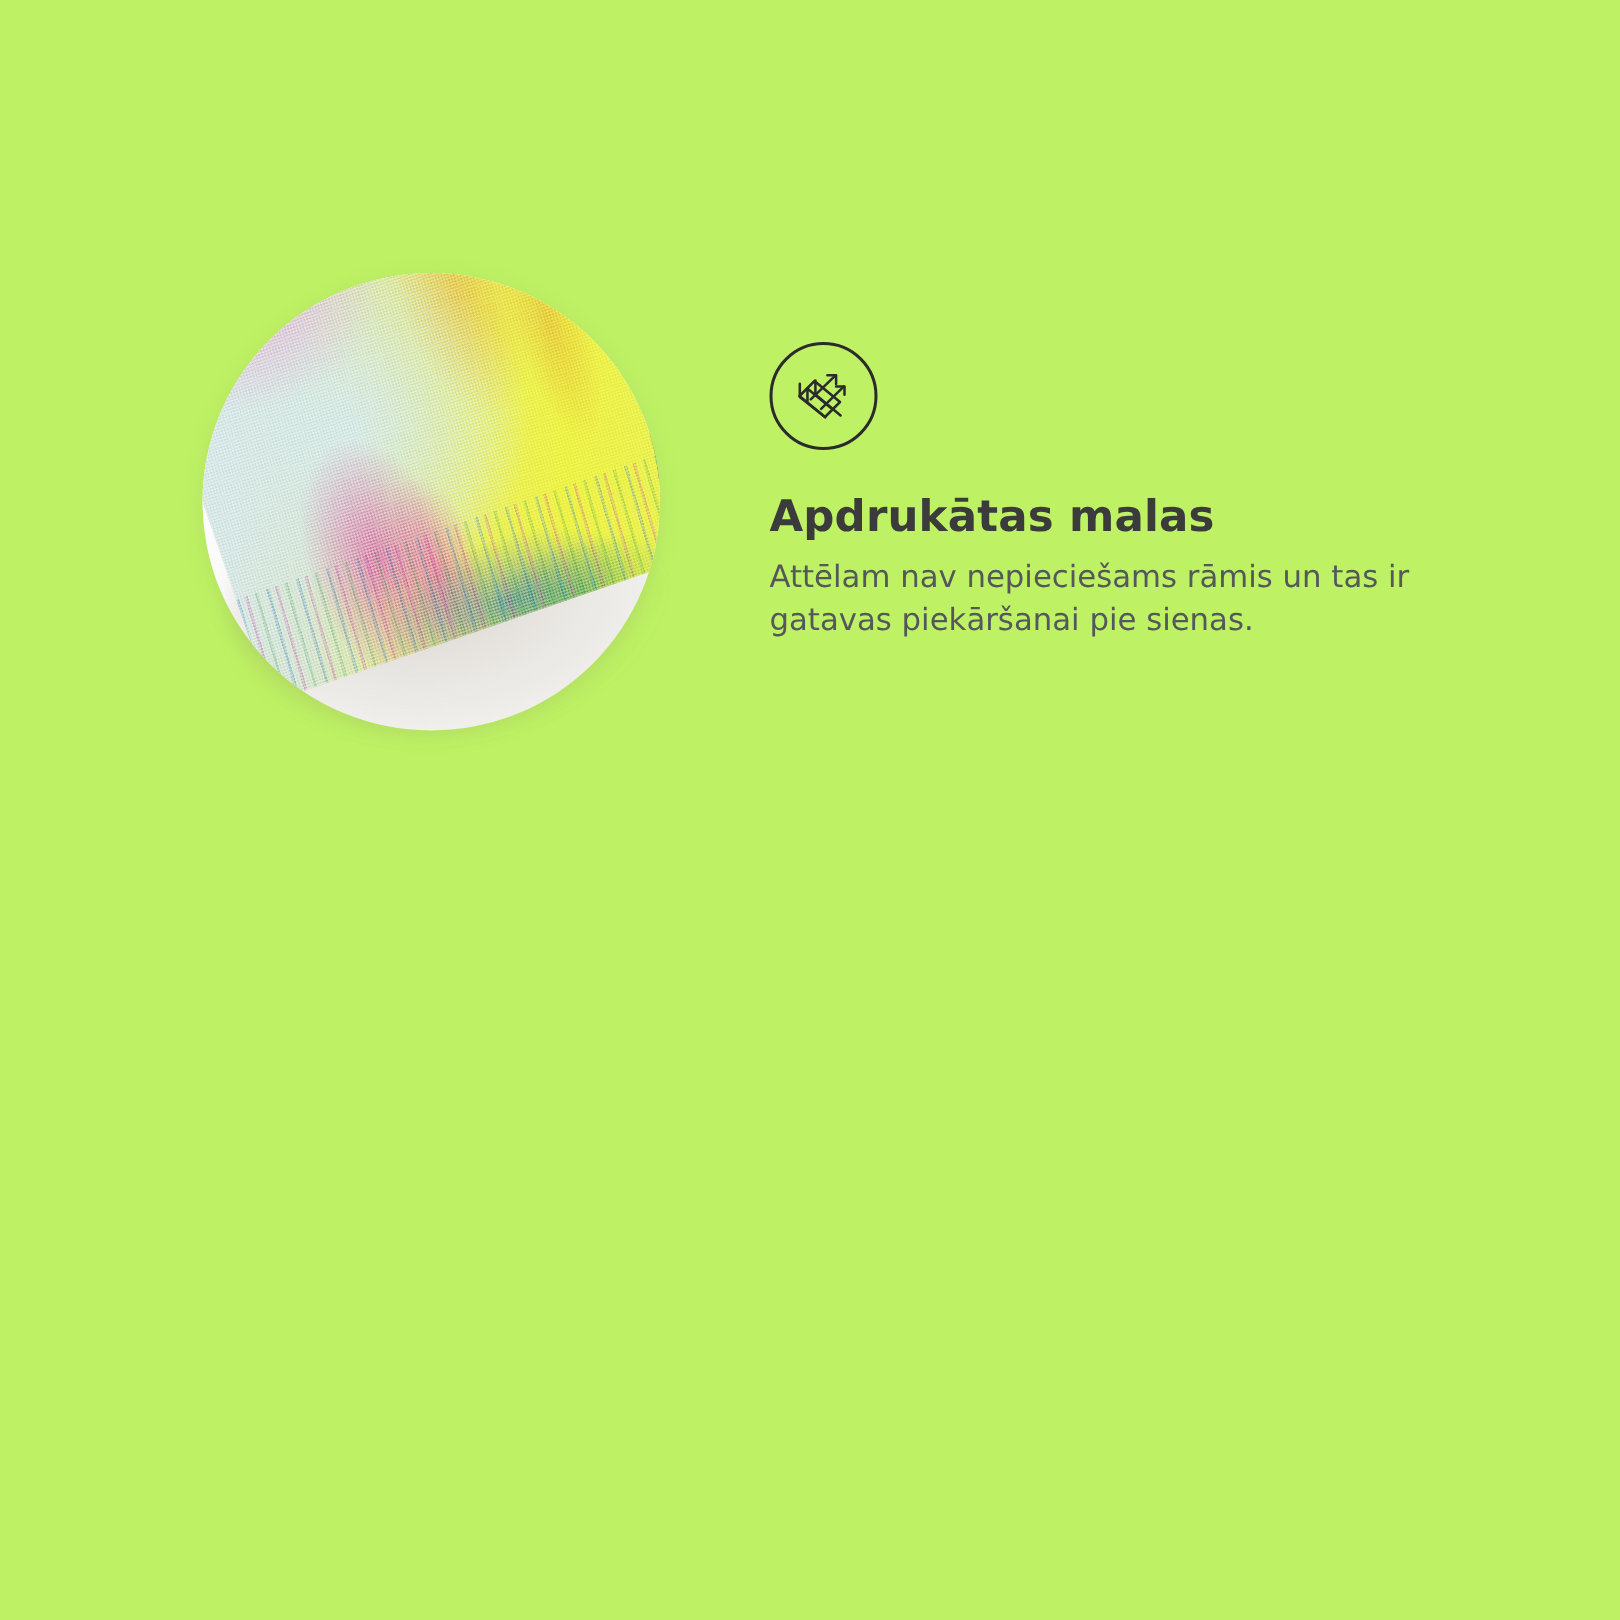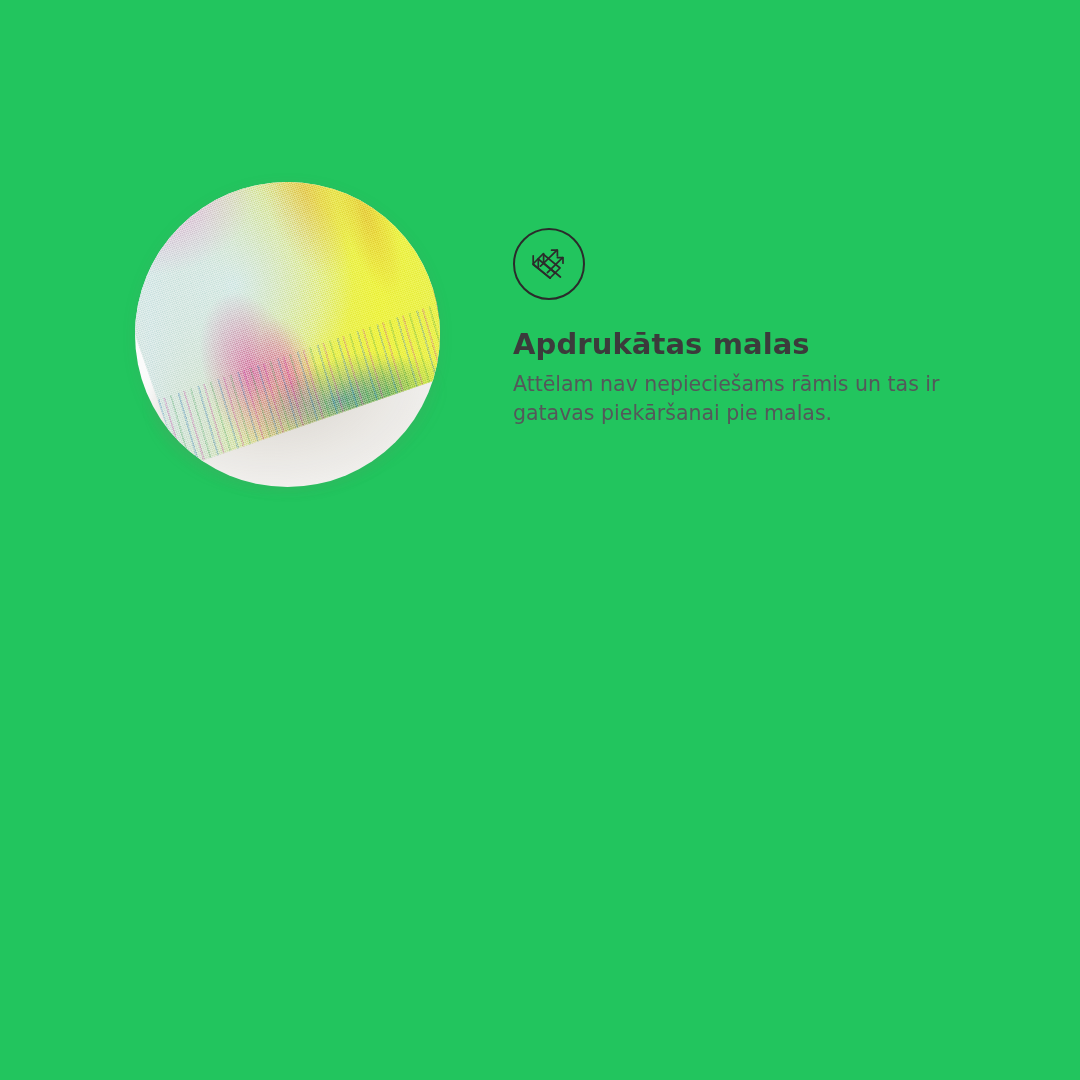--- a/index.html
+++ b/index.html
@@ -5,21 +5,21 @@
   * { margin:0; padding:0; box-sizing:border-box; }
   html,body{
     width:1080px; height:1080px;
     background:#f1f1f1;
     font-family:"DejaVu Sans", sans-serif;
     overflow:hidden;
   }
   .page{
     position:relative;
     width:1080px; height:1080px;
-    background:#22c55e;
+    background:#bef264;
   }
 
   
   .feature{ position:absolute; }
   #feature-printed-edges{ left:0; top:0; width:1080px; height:540px; }
   #feature-eco{ left:0; top:540px; width:1080px; height:540px; }
 
   
   .media-wrap{ position:absolute; }
 
@@ -169,21 +169,21 @@
 
             <path d="M13.5 24.2 L30 8.2"></path>
             <path d="M24.6 8.2 L30.4 8.2 L30.4 14.0"></path>
 
             <path d="M20.4 30.6 L35.6 15.6"></path>
             <path d="M30.4 15.6 L36.0 15.6 L36.0 21.2"></path>
           </g>
         </svg>
       </div>
       <h2 class="feature-title">Apdrukātas malas</h2>
-      <p class="feature-desc">Attēlam nav nepieciešams rāmis un tas ir gatavas piekāršanai pie malas.</p>
+      <p class="feature-desc">Attēlam nav nepieciešams rāmis un tas ir gatavas piekāršanai pie sienas.</p>
     </div>
   </section>
 
   <section class="feature" id="feature-eco">
 
     
 
     
   </section>
 

